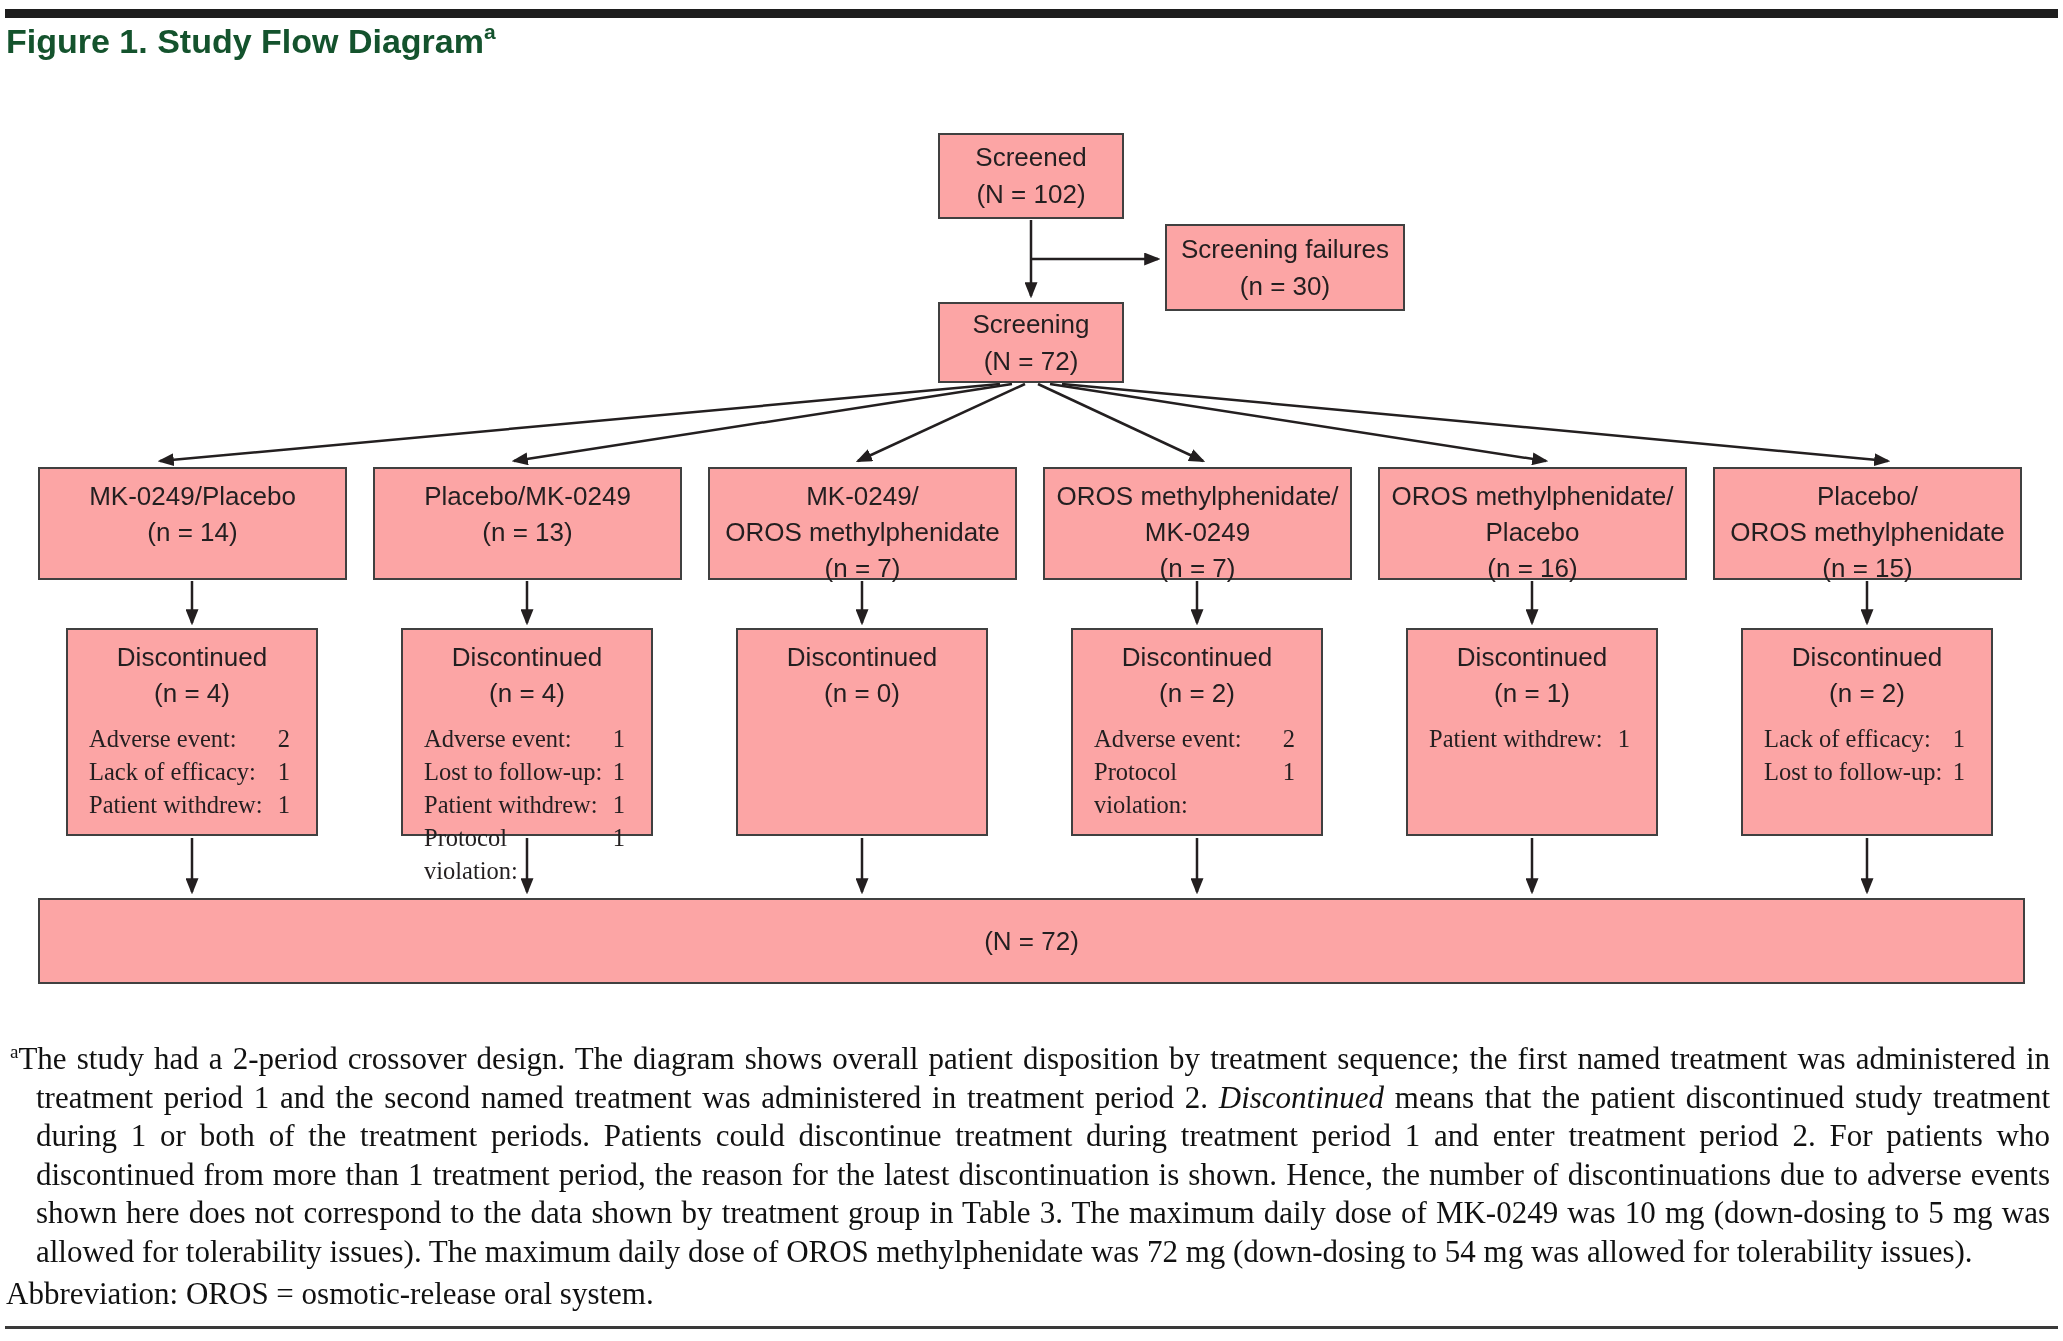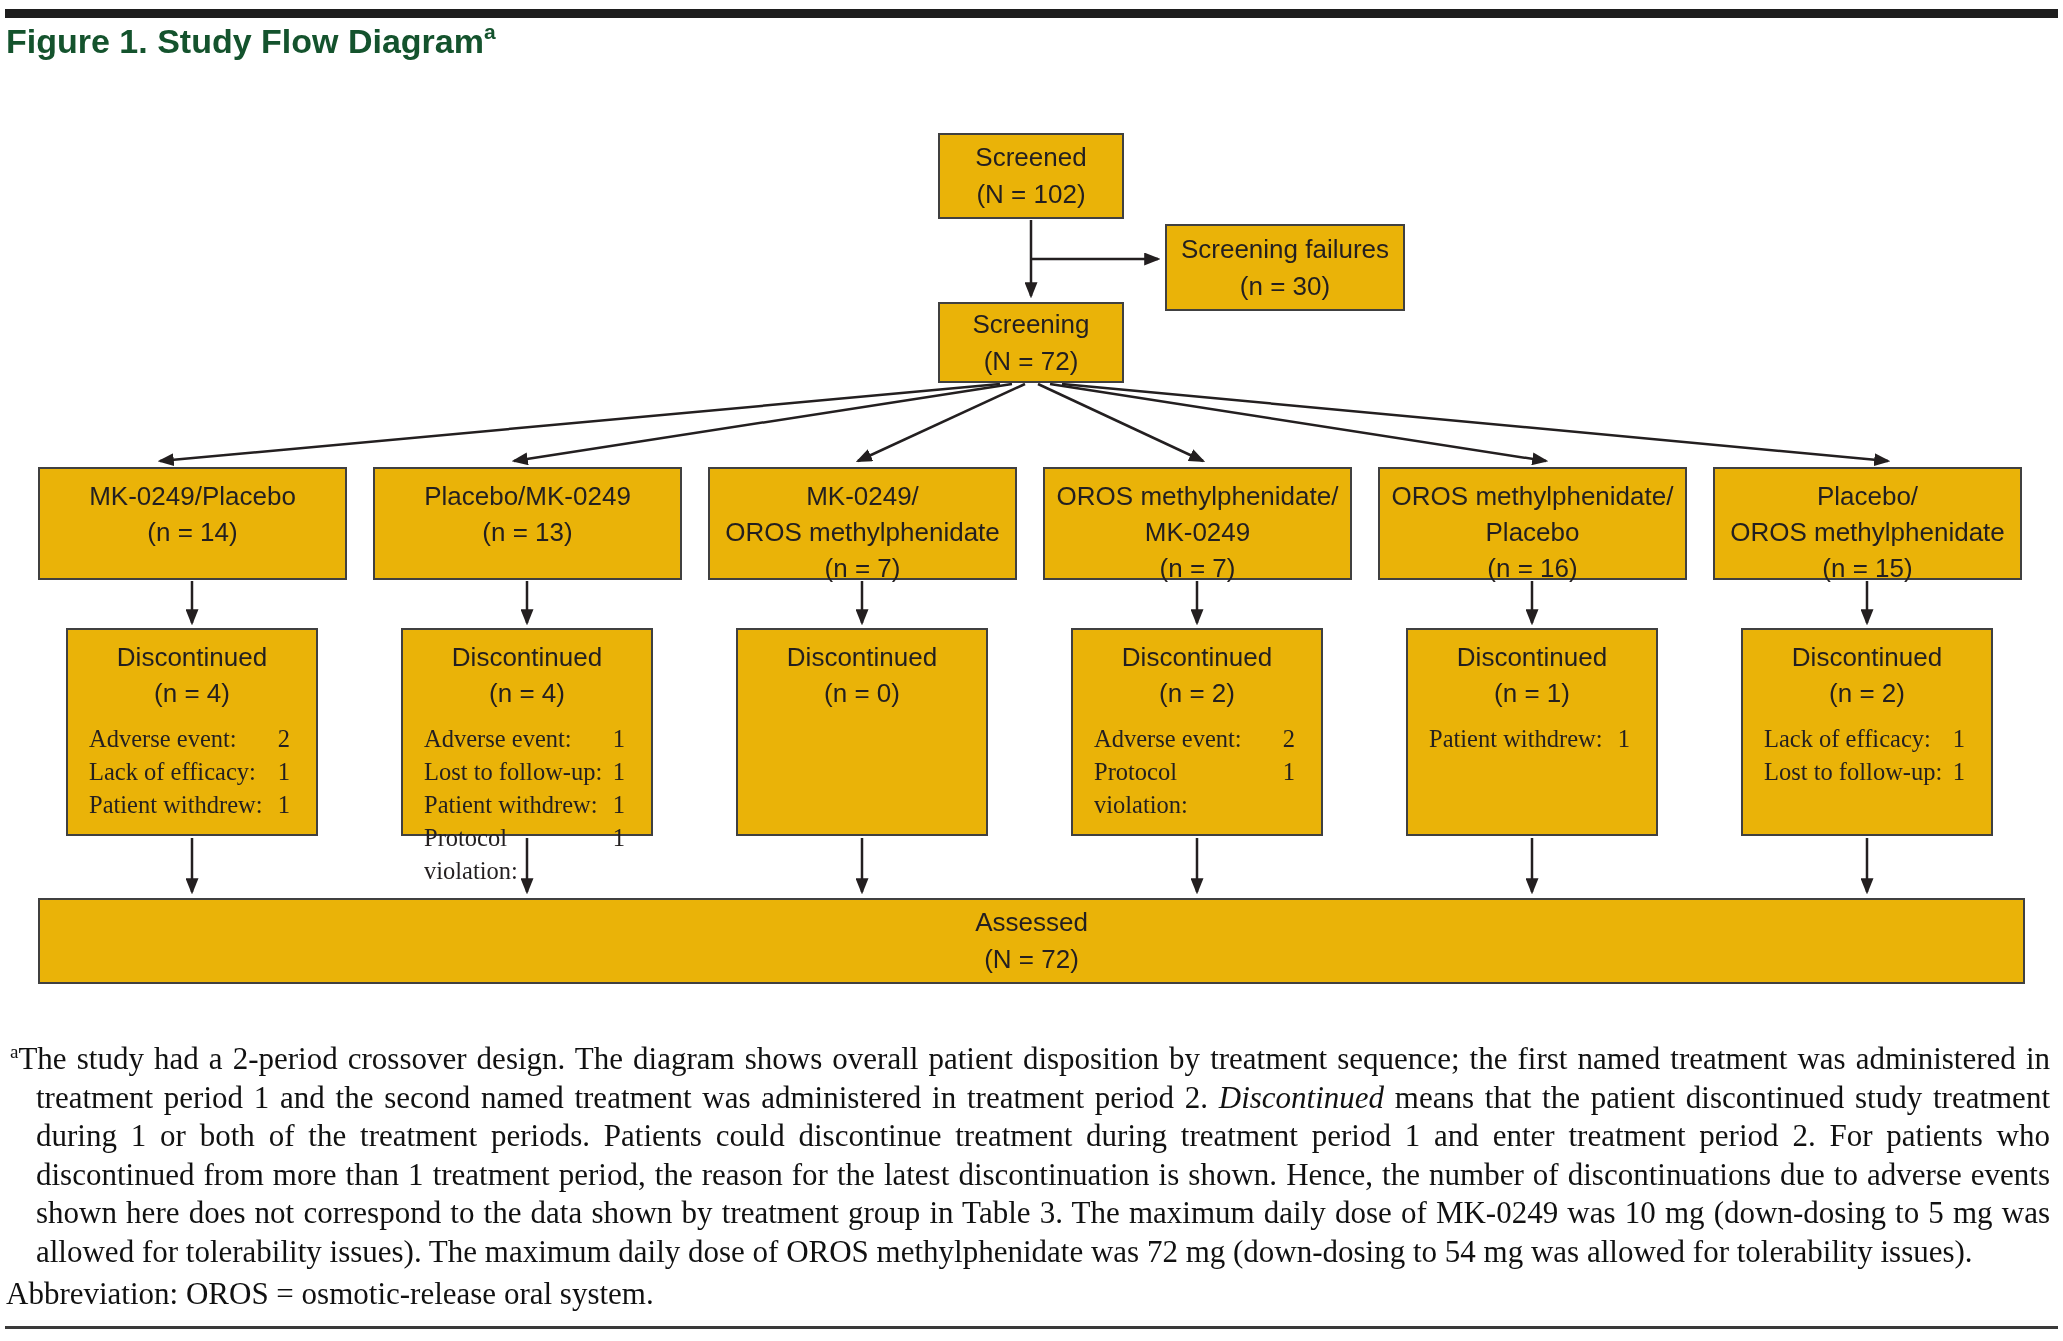--- a/index.html
+++ b/index.html
@@ -5,21 +5,21 @@
   html,body{margin:0;padding:0;background:#ffffff;}
   .page{position:relative;width:2063px;height:1341px;background:#ffffff;overflow:hidden;
         font-family:"Liberation Sans",sans-serif;color:#231f20;}
   .topbar{position:absolute;left:5px;top:9px;width:2053px;height:9px;background:#1e1e1e;}
   .title{position:absolute;left:6px;top:22px;margin:0;font-size:34px;font-weight:700;
          color:#14532d;font-family:"Liberation Sans",sans-serif;}
   .title sup{font-size:21px;position:relative;top:-2px;}
 
   .connectors{position:absolute;left:0;top:0;width:2063px;height:1341px;pointer-events:none;}
 
-  .box{position:absolute;box-sizing:border-box;background:#eab308;border:2.5px solid #404040;
+  .box{position:absolute;box-sizing:border-box;background:#fca5a5;border:2.5px solid #404040;
        text-align:center;color:#231f20;}
   .twoline{font-size:26px;line-height:37px;display:flex;flex-direction:column;justify-content:center;}
   .prelines{white-space:pre-line;}
 
   .screened{left:938px;top:133px;width:186px;height:86px;}
   .failures{left:1165px;top:224px;width:240px;height:87px;}
   .randomized{left:938px;top:302px;width:186px;height:81px;}
 
   .arm{top:467px;width:309px;height:113px;font-size:26px;line-height:36px;padding-top:9px;}
   .a0{left:38px}.a1{left:373px}.a2{left:708px}.a3{left:1043px}.a4{left:1378px}.a5{left:1713px}
@@ -222,21 +222,20 @@
           <span class="cnt">1</span>
         </div>
       <div class="reason-row">
           <span>Lost to follow-up:</span>
           <span class="cnt">1</span>
         </div>
     </div>
   </div>
 
   <div class="box twoline assessed">
-    <div>Assessed</div>
     <div>(N = 72)</div>
   </div>
 
   <div class="footnote">
     <p class="fn-body"><sup>a</sup><span>The study had a 2-period crossover design. The diagram shows overall patient disposition by treatment sequence; the first named treatment was administered in treatment period 1 and the second named treatment was administered in treatment period 2. </span><i>Discontinued</i><span> means that the patient discontinued study treatment during 1 or both of the treatment periods. Patients could discontinue treatment during treatment period 1 and enter treatment period 2. For patients who discontinued from more than 1 treatment period, the reason for the latest discontinuation is shown. Hence, the number of discontinuations due to adverse events shown here does not correspond to the data shown by treatment group in Table 3. The maximum daily dose of MK-0249 was 10 mg (down-dosing to 5 mg was allowed for tolerability issues). The maximum daily dose of OROS methylphenidate was 72 mg (down-dosing to 54 mg was allowed for tolerability issues).</span></p>
     <p class="fn-abbr">Abbreviation: OROS = osmotic-release oral system.</p>
   </div>
 
   <div class="bottomrule"></div>
 

